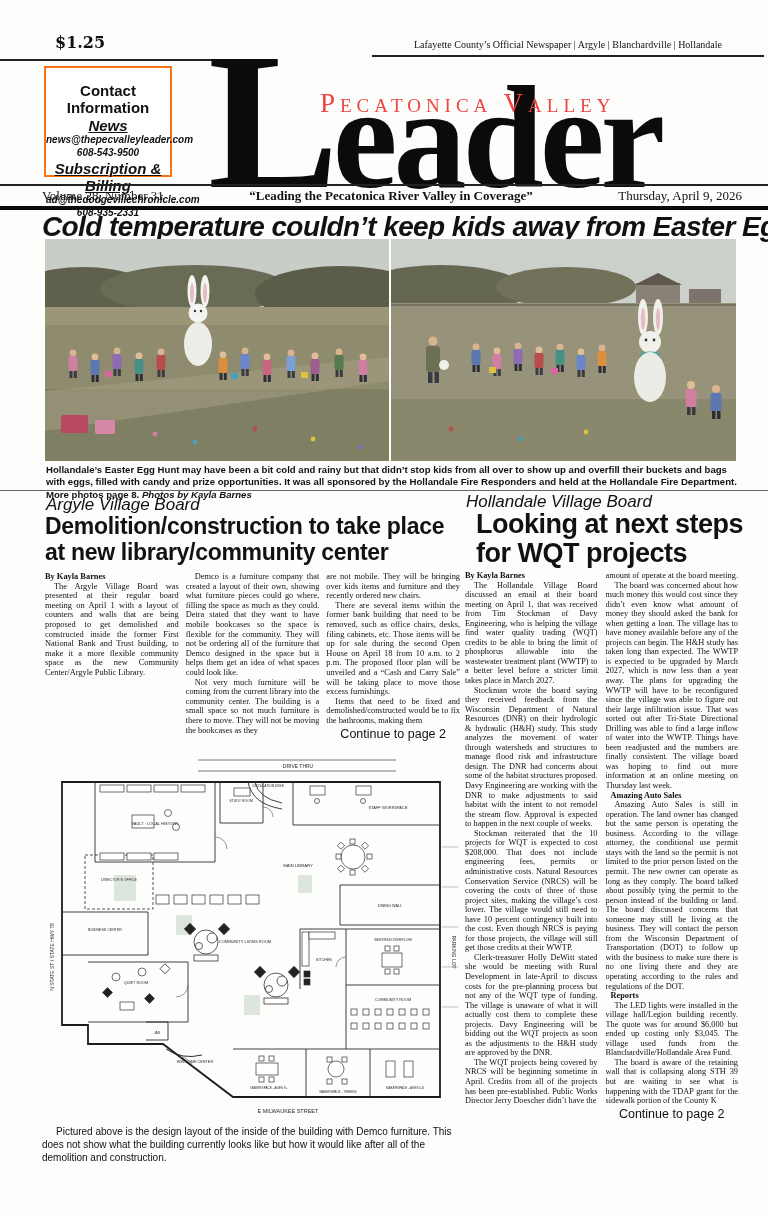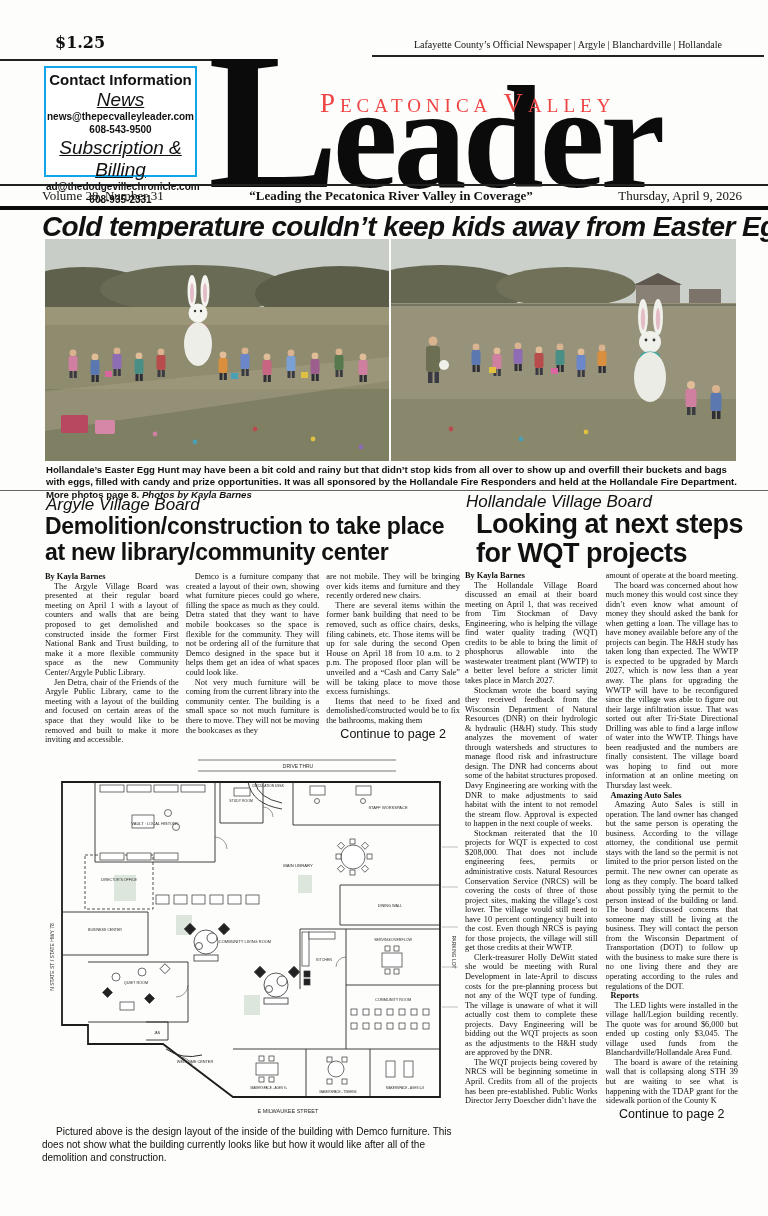--- a/index.html
+++ b/index.html
@@ -6,27 +6,27 @@
   #page{position:relative;width:768px;height:1216px;margin:0 auto;background:#fdfdfb;
         font-family:"Liberation Serif",serif;color:#111;overflow:hidden;}
 
   
   .price{position:absolute;left:55px;top:33px;font-family:"DejaVu Serif",serif;
          font-weight:bold;font-size:16px;}
   .rule-left{position:absolute;left:0;top:59px;width:213px;height:2px;background:#222;}
   .tagline{position:absolute;left:372px;top:39px;width:392px;text-align:center;
            font-size:10px;border-bottom:2px solid #222;padding-bottom:5px;}
 
-  .contact{position:absolute;left:44px;top:66px;width:153px;height:111px;
-           border:2px solid #0ea5e9;background:#fff;text-align:center;
-           font-family:"Liberation Sans",sans-serif;padding-top:3px;box-sizing:border-box;}
+  .contact{position:absolute;left:44px;top:66px;width:128px;height:111px;
+           border:2px solid #f97316;background:#fff;text-align:center;
+           font-family:"Liberation Sans",sans-serif;padding-top:14px;box-sizing:border-box;}
   .contact .ct{font-size:15px;font-weight:bold;}
-  .contact .lbl{font-size:19px;font-weight:normal;font-style:italic;
+  .contact .lbl{font-size:15px;font-weight:bold;font-style:italic;
                 text-decoration:underline;margin-top:1px;}
-  .contact .val{font-size:10px;font-weight:bold;line-height:1.25;}
+  .contact .val{font-size:10px;font-weight:bold;font-style:italic;line-height:1.25;}
 
   
   .masthead{position:absolute;left:208px;top:36px;width:545px;height:162px;overflow:visible;}
   .leader{position:absolute;left:0;top:-28px;white-space:nowrap;
           font-family:"Liberation Serif",serif;font-weight:bold;color:#0b0b0b;}
   .leader .cap{font-size:196px;letter-spacing:-6px;}
   .leader .rest{font-size:146px;letter-spacing:-4px;}
   .pecatonica{position:absolute;left:112px;top:52px;font-family:"Liberation Serif",serif;
               font-variant:small-caps;font-size:27px;letter-spacing:5px;color:#ef4444;}
 
@@ -328,21 +328,20 @@
   </div>
   <div class="rule-sep"></div>
 
   <div class="kicker" id="kickL">Argyle Village Board</div>
   <div class="headL">Demolition/construction to take place at new library/community center</div>
 
   <div class="cols" id="colsL">
     <div class="col">
       <p class="byline">By Kayla Barnes</p>
       <p>The Argyle Village Board was presented at their regular board meeting on April 1 with a layout of counters and walls that are being proposed to get demolished and constructed inside the former First National Bank and Trust building, to make it a more flexible community space as the new Community Center/Argyle Public Library.</p>
-      <p>Jen Detra, chair of the Friends of the Argyle Public Library, came to the meeting with a layout of the building and focused on certain areas of the space that they would like to be removed and built to make it more inviting and accessible.</p>
     </div>
     <div class="col">
       <p>Demco is a furniture company that created a layout of their own, showing what furniture pieces could go where, filling the space as much as they could. Detra stated that they want to have mobile bookcases so the space is flexible for the community. They will not be ordering all of the furniture that Demco designed in the space but it helps them get an idea of what spaces could look like.</p>
       <p>Not very much furniture will be coming from the current library into the community center. The building is a small space so not much furniture is there to move. They will not be moving the bookcases as they</p>
     </div>
     <div class="col">
       <p class="ni">are not mobile. They will be bringing over kids items and furniture and they recently ordered new chairs.</p>
       <p>There are several items within the former bank building that need to be removed, such as office chairs, desks, filing cabinets, etc. Those items will be up for sale during the second Open House on April 18 from 10 a.m. to 2 p.m. The proposed floor plan will be unveiled and a “Cash and Carry Sale” will be taking place to move those excess furnishings.</p>
       <p>Items that need to be fixed and demolished/constructed would be to fix the bathrooms, making them</p>
       <p class="continue">Continue to page 2</p>

